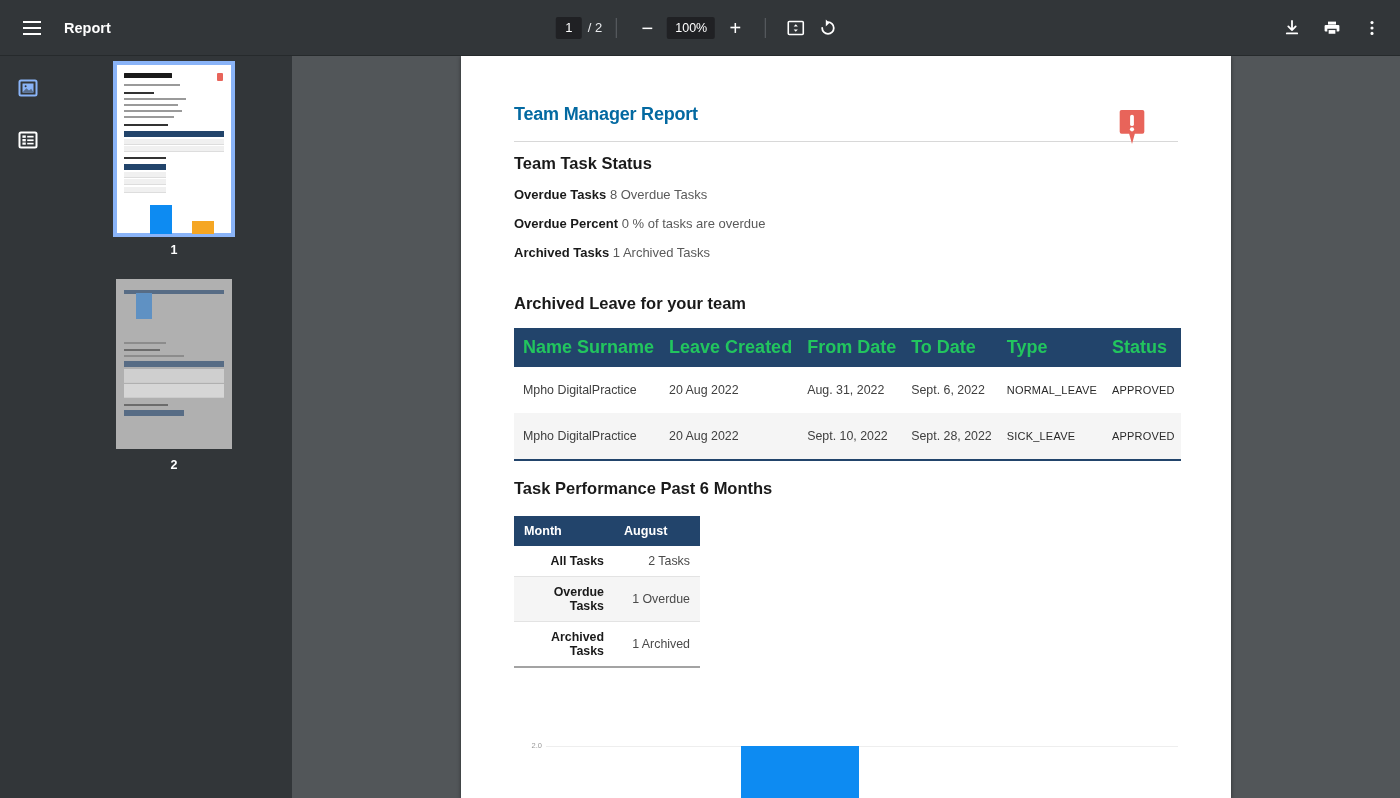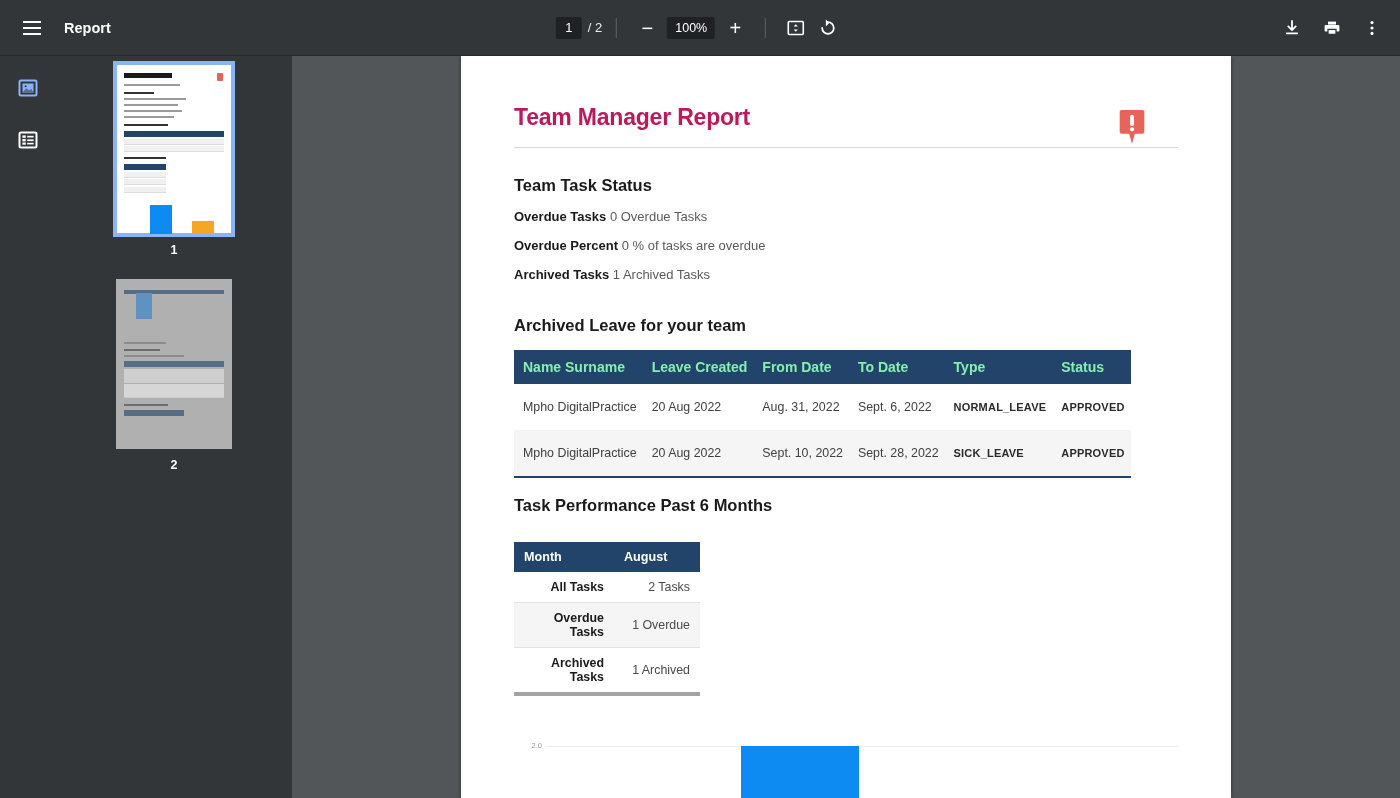--- a/index.html
+++ b/index.html
@@ -140,73 +140,73 @@
   }
   .page {
     position: absolute; left: 169px; top: 0px;
     width: 770px; height: 742px;
     background: #ffffff;
     box-shadow: 0 1px 4px rgba(0,0,0,.45);
   }
   .page-inner { padding: 48px 53px 0 53px; position: relative; }
 
   .rep-title {
-    font-size: 23px; font-weight: bold; color: #be185d;
+    font-size: 18px; font-weight: bold; color: #0369a1;
     letter-spacing: -.2px;
   }
   .alert-icon {
     position: absolute; right: 85px; top: 53px;
     width: 28px; height: 36px;
   }
   .created {
     margin-top: 39px;
     font-size: 12.8px; font-weight: bold; color: #1a1a1a;
   }
   .rule {
     margin-top: 16px; height: 1px; background: #d8d8d8;
     width: 664px;
   }
   .h2 {
     font-size: 16.5px; font-weight: bold; color: #1a1a1a;
-    margin-top: 28px;
+    margin-top: 12px;
   }
   .stat-line {
     margin-top: 14px; font-size: 13px; color: #5a5a5a;
   }
   .stat-line b { color: #1a1a1a; font-weight: bold; }
 
   .h2.leave { margin-top: 34px; }
 
   table.leave {
     margin-top: 15px;
     border-collapse: collapse;
     width: 606px;
     font-size: 12.4px;
     border-bottom: 2px solid #22446b;
   }
   table.leave th {
-    background: #22446b; color: #86efac;
+    background: #22446b; color: #22c55e;
     text-align: left; font-weight: bold;
-    padding: 9px 6px 9px 9px; font-size: 14px;
+    padding: 9px 6px 9px 9px; font-size: 18px;
     white-space: nowrap;
   }
   table.leave td {
     padding: 16px 6px 16px 9px; color: #404040;
     white-space: nowrap; vertical-align: middle;
   }
   table.leave tr.r-alt td { background: #f5f5f5; }
-  table.leave td.mono { font-weight: bold; font-size: 11px; letter-spacing: .2px; color: #2a2a2a; }
+  table.leave td.mono { font-weight: normal; font-size: 11px; letter-spacing: .2px; color: #2a2a2a; }
 
   .h2.perf { margin-top: 18px; }
 
   table.perf {
-    margin-top: 27px;
+    margin-top: 18px;
     border-collapse: collapse;
     width: 186px; font-size: 12.4px;
-    border-bottom: 4px solid #a3a3a3;
+    border-bottom: 2px solid #a3a3a3;
   }
   table.perf th {
     background: #22446b; color: #ffffff; text-align: left;
     font-weight: bold; padding: 8px 10px; font-size: 12.6px;
   }
   table.perf th.r { text-align: left; }
   table.perf td {
     padding: 8px 10px; color: #4a4a4a;
     border-bottom: 1px solid #e3e3e3;
     text-align: right;
@@ -388,21 +388,21 @@
         <circle cx="14" cy="21.5" r="2.2" fill="#ffffff"></circle>
       </svg>
 
 
       <div class="rule"></div>
 
       <div class="h2">Team Task Status</div>
 
       <div class="stat-line">
         <b>Overdue Tasks</b>
-        <span>0 Overdue Tasks</span>
+        <span>8 Overdue Tasks</span>
       </div>
       <div class="stat-line">
         <b>Overdue Percent</b>
         <span>0 % of tasks are overdue</span>
       </div>
       <div class="stat-line">
         <b>Archived Tasks</b>
         <span>1 Archived Tasks</span>
       </div>
 

